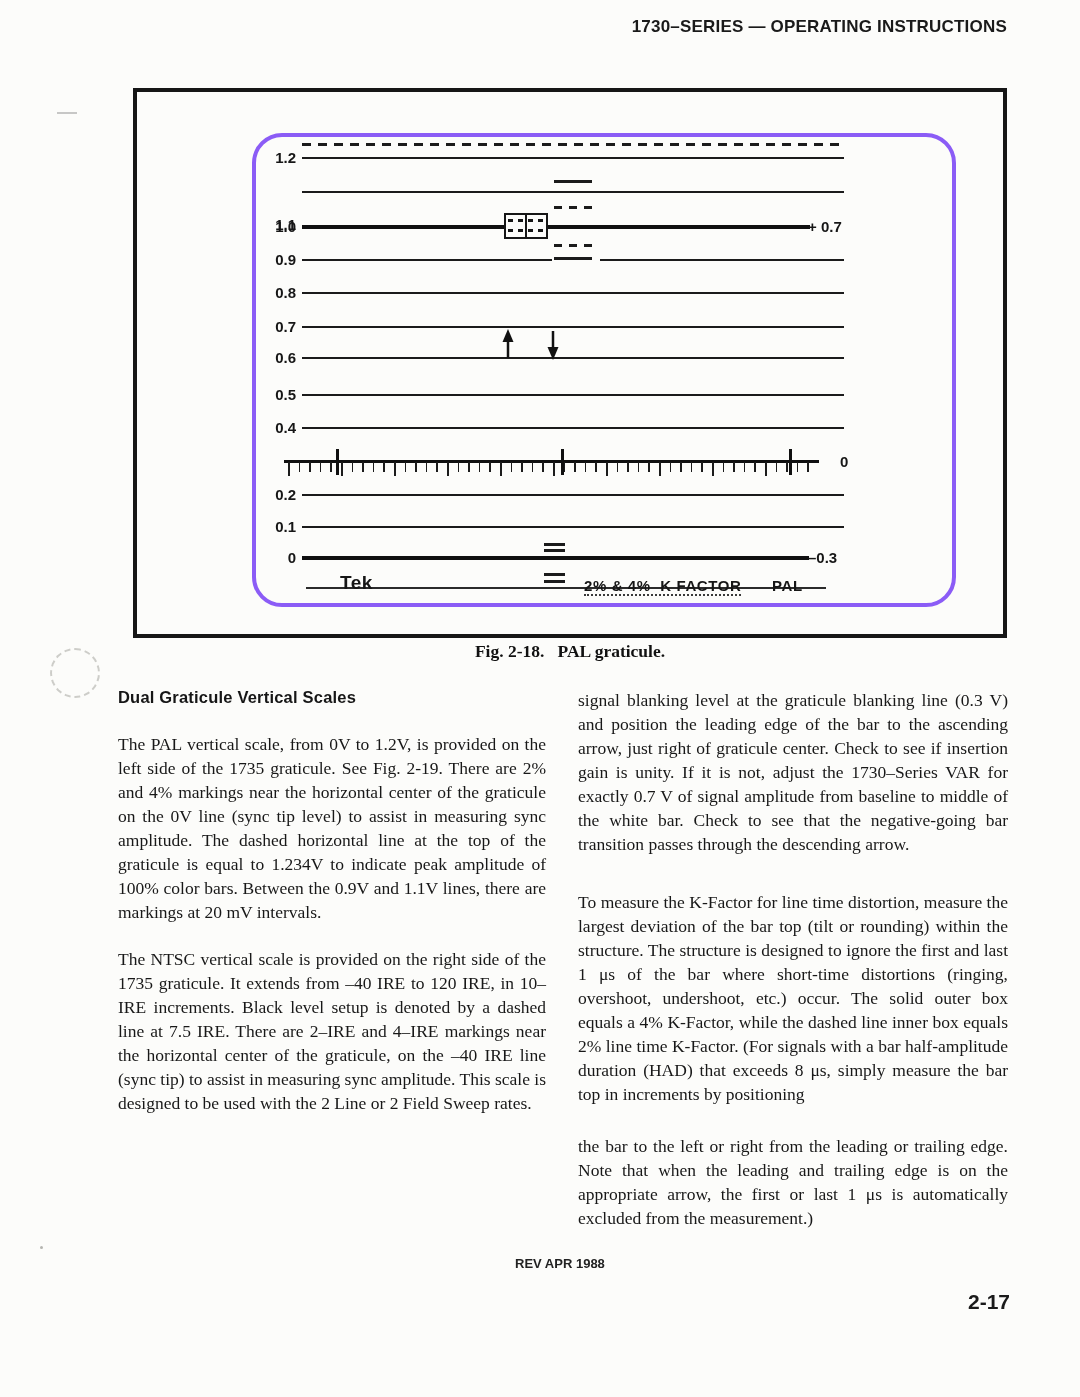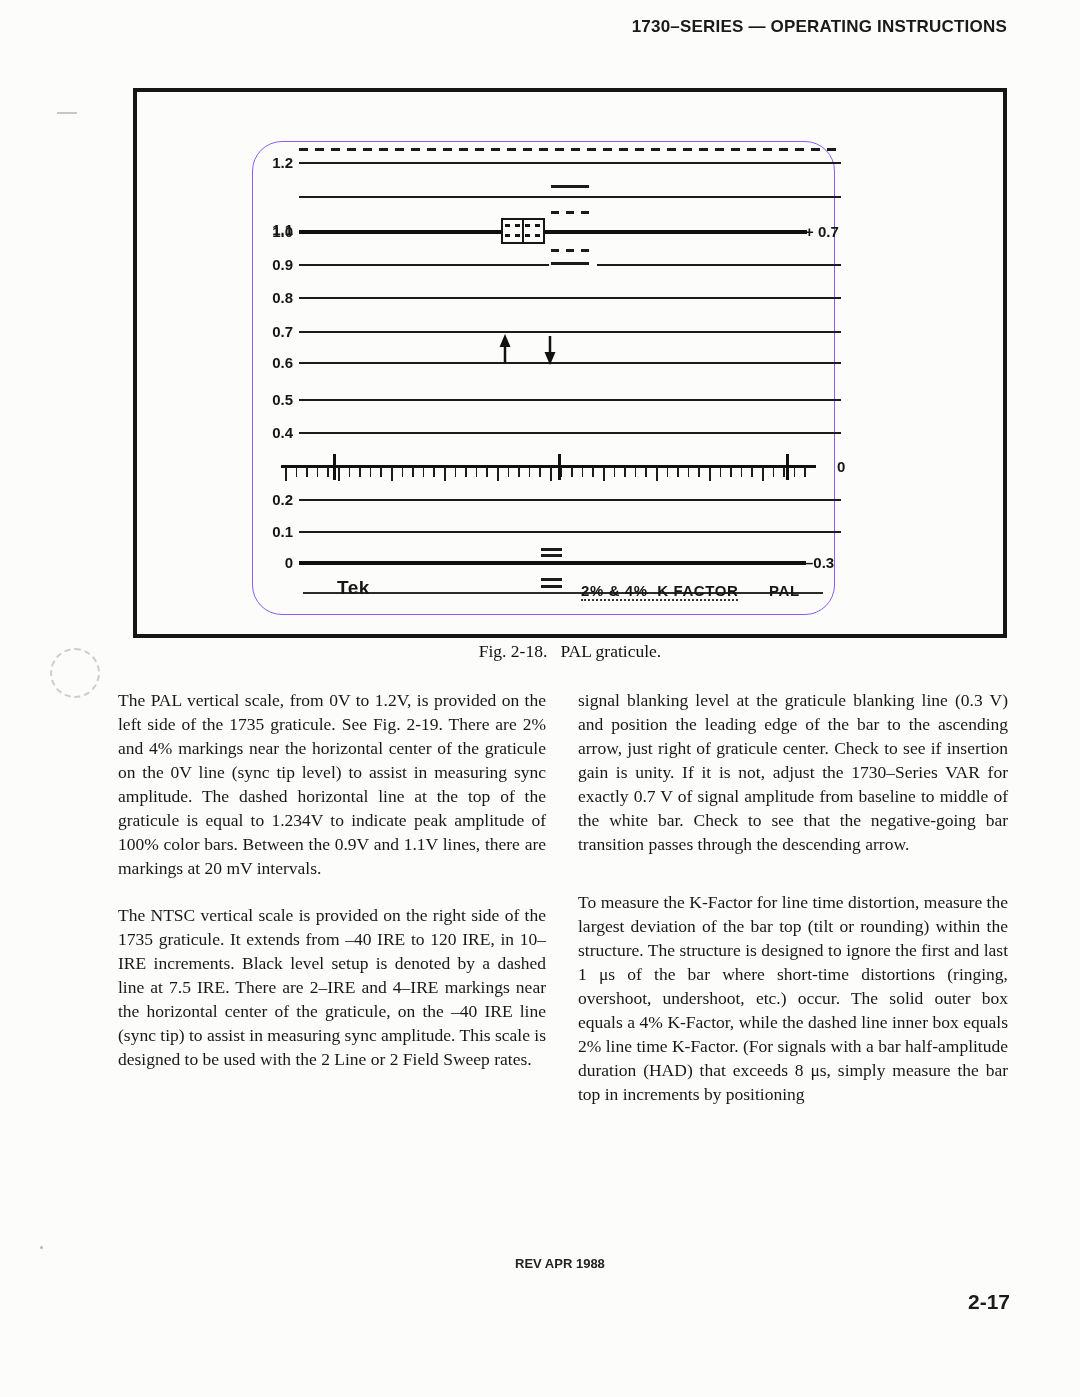--- a/index.html
+++ b/index.html
@@ -15,22 +15,22 @@
     position:absolute;top:17px;left:0;width:1007px;text-align:right;
     font-family:"Liberation Sans",sans-serif;font-weight:bold;
     font-size:17px;letter-spacing:.2px;color:#1a1a1a;
   }
   
   .figbox{
     position:absolute;left:133px;top:88px;width:874px;height:550px;
     border:4px solid #161616;box-sizing:border-box;background:#fcfcfa;
   }
   .bezel{
-    position:absolute;left:115px;top:49px;width:583px;height:474px;
-    border:1px solid #8b5cf6;border-radius:30px;box-sizing:border-box;
+    position:absolute;left:115px;top:41px;width:704px;height:474px;
+    border:4px solid #8b5cf6;border-radius:30px;box-sizing:border-box;
   }
   
   .gl{position:absolute;left:46px;width:542px;height:2px;background:#1b1b1b;}
   .gl.heavy{height:3.5px;background:#101010;}
   .gl.dashedline{
     height:2.5px;background:repeating-linear-gradient(90deg,#1b1b1b 0 9px,transparent 9px 16px);
   }
   .gl.thin{height:1.5px;background:#2b2b2b;}
   
   .glab{
@@ -65,21 +65,21 @@
     background:repeating-linear-gradient(90deg,#1b1b1b 0 2px,transparent 2px 53px);}
   .tick-tall{position:absolute;top:2px;width:3px;height:26px;background:#101010;}
   
   .gtext{
     position:absolute;font-family:"Liberation Sans",sans-serif;font-weight:bold;
     color:#161616;white-space:pre;margin-top:10px;
   }
   
   .caption{
     position:absolute;left:133px;top:641px;width:874px;text-align:center;
-    font-weight:normal;font-size:17.5px;white-space:pre;color:#111;
+    font-weight:bold;font-size:17.5px;white-space:pre;color:#111;
   }
   
   .col{position:absolute;top:688px;}
   .col-left{left:118px;width:428px;}
   .col-right{left:578px;width:430px;}
   .col h3{
     font-family:"Liberation Sans",sans-serif;font-size:16.5px;
     margin:0 0 25px 0;color:#161616;letter-spacing:.2px;
   }
   .col p{
@@ -187,23 +187,25 @@
 
     <div class="gtext" style="left:84px;top:425px;font-size:19px;letter-spacing:.5px;">Tek</div>
     <div class="gtext" style="left:328px;top:430px;font-size:15px;letter-spacing:.6px;border-bottom:2px dotted #3a3a3a;padding-bottom:0;">2% &amp; 4%  K FACTOR</div>
     <div class="gtext" style="left:516px;top:430px;font-size:15px;letter-spacing:.6px;">PAL</div>
   </div>
 </div>
 
 <div class="caption">Fig. 2-18.   PAL graticule.</div>
 
 <div class="col col-left">
+  <h3>Dual Graticule Vertical Scales</h3>
   <p>The PAL vertical scale, from 0V to 1.2V, is provided on the left side of the 1735 graticule.  See Fig. 2-19. There are 2% and 4% markings near the horizontal center of the graticule on the 0V line (sync tip level) to assist in measuring sync amplitude.  The dashed horizontal line at the top of the graticule is equal to 1.234V to indicate peak amplitude of 100% color bars.  Between the 0.9V and 1.1V lines, there are markings at 20 mV intervals.</p>
   <p>The NTSC vertical scale is provided on the right side of the 1735 graticule.  It extends from –40 IRE to 120 IRE, in 10–IRE increments.  Black level setup is denoted by a dashed line at 7.5 IRE.  There are 2–IRE and 4–IRE markings near the horizontal center of the graticule, on the –40 IRE line (sync tip) to assist in measuring sync amplitude.  This scale is designed to be used with the 2 Line or 2 Field Sweep rates.</p>
 </div>
 
 <div class="col col-right">
   <p>signal blanking level at the graticule blanking line (0.3 V) and position the leading edge of the bar to the ascending arrow, just right of graticule center.  Check to see if insertion gain is unity.  If it is not, adjust the 1730–Series VAR for exactly 0.7 V of signal amplitude from baseline to middle of the white bar.  Check to see that the negative-going bar transition passes through the descending arrow.</p>
   <p style="margin-top:34px;">To measure the K-Factor for line time distortion, measure the largest deviation of the bar top (tilt or rounding) within the structure.  The structure is designed to ignore the first and last 1 μs of the bar where short-time distortions (ringing, overshoot, undershoot, etc.) occur.  The solid outer box equals a 4% K-Factor, while the dashed line inner box equals 2% line time K-Factor.  (For signals with a bar half-amplitude duration (HAD) that exceeds 8 μs, simply measure the bar top in increments by positioning</p>
+  <p style="margin-top:28px;">the bar to the left or right from the leading or trailing edge.  Note that when the leading and trailing edge is on the appropriate arrow, the first or last 1 μs is automatically excluded from the measurement.)</p>
 </div>
 
 <div class="rev">REV APR 1988</div>
 <div class="pageno">2-17</div>
 
 </body></html>

